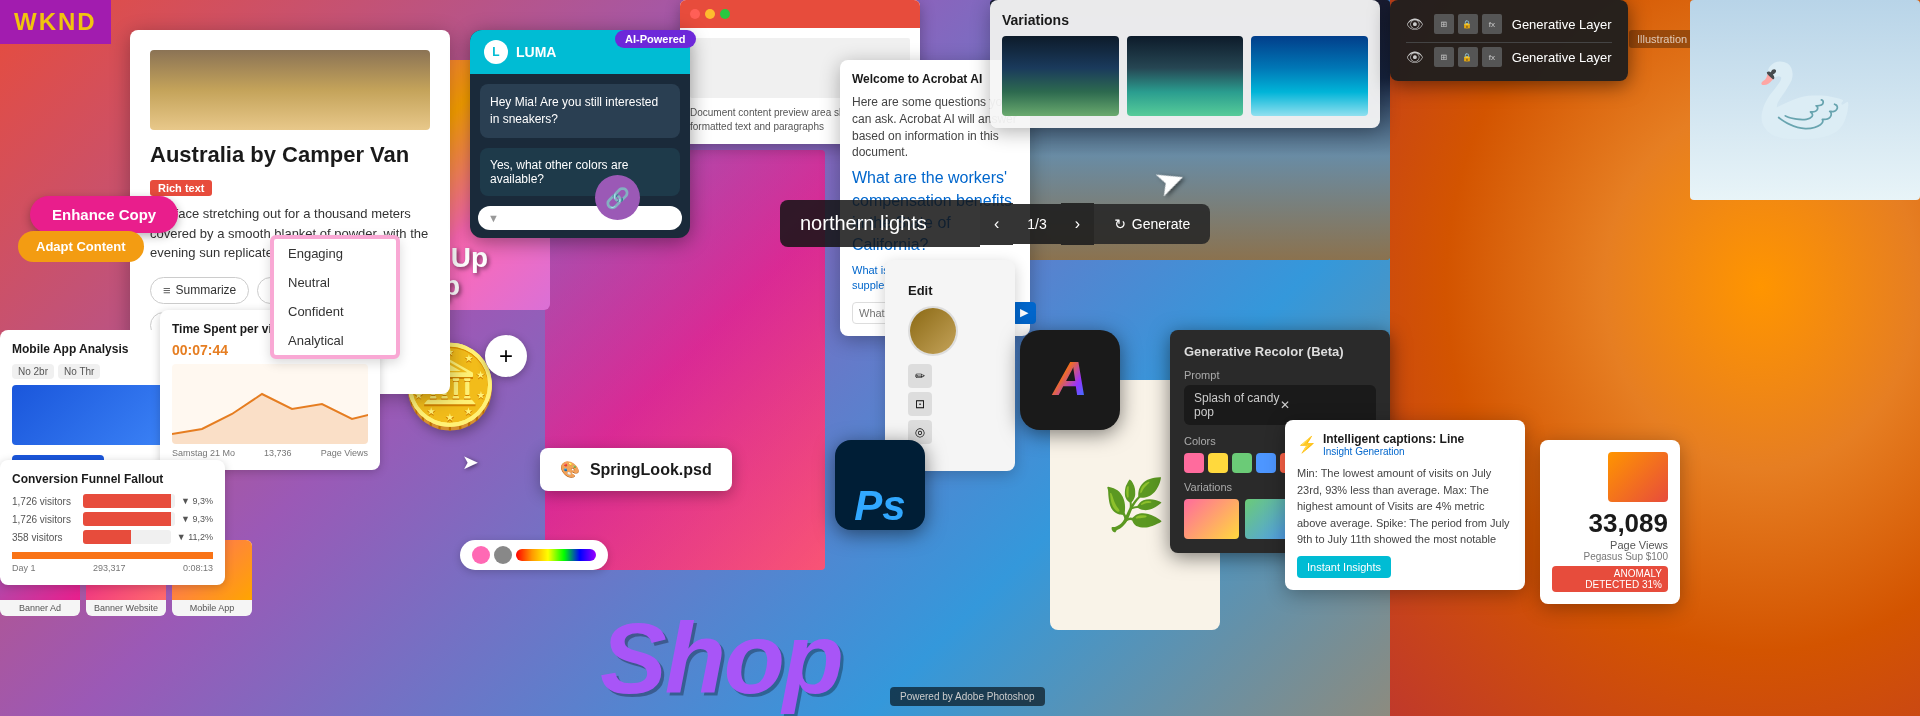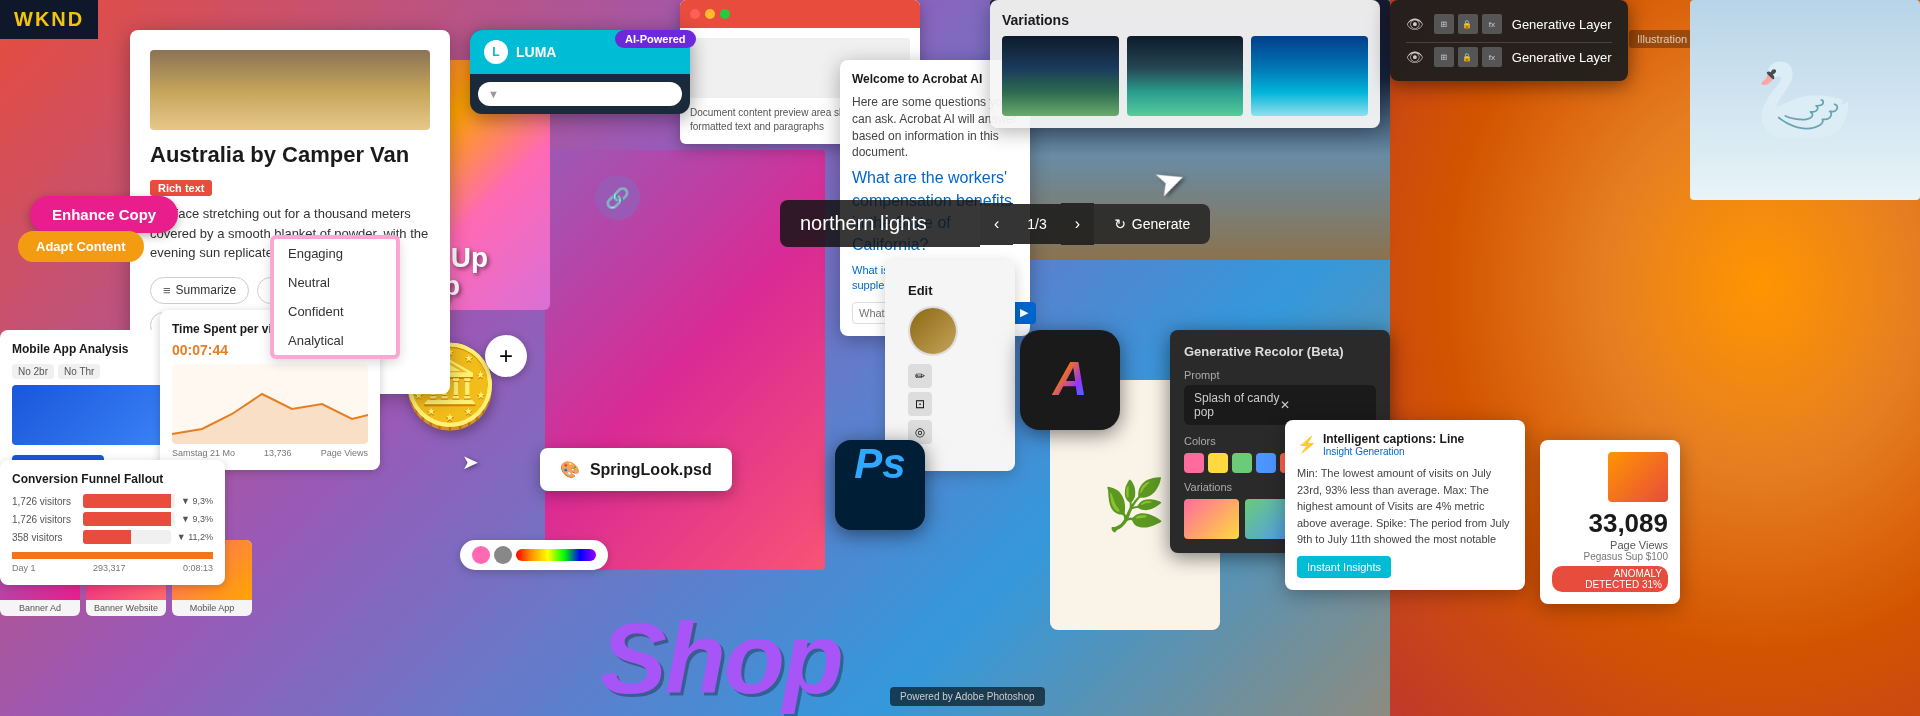--- a/index.html
+++ b/index.html
@@ -16,24 +16,24 @@
     .bg-collage {
       position: absolute;
       inset: 0;
       background: linear-gradient(135deg, #e74c3c 0%, #9b59b6 30%, #3498db 60%, #e67e22 100%);
     }
 
     
     .wknd-logo {
       position: absolute;
       top: 0; left: 0;
-      background: #0f172a;
+      background: #a21caf;
       color: #f1c40f;
       font-weight: 900;
-      font-size: 20px;
+      font-size: 24px;
       padding: 8px 14px;
       letter-spacing: 2px;
       z-index: 100;
     }
 
     
     .australia-card {
       position: absolute;
       top: 30px; left: 130px;
       background: white;
@@ -357,21 +357,21 @@
     }
     .gen-layer-label { color: white; font-size: 13px; font-weight: 500; }
 
     
     .ps-icon {
       position: absolute;
       top: 440px; left: 835px;
       width: 90px; height: 90px;
       background: #001e36;
       border-radius: 16px;
-      display: flex; align-items: flex-start; justify-content: center;
+      display: flex; align-items: flex-end; justify-content: center;
       z-index: 70;
       box-shadow: 0 4px 20px rgba(0,0,0,0.5);
     }
     .ps-icon span { color: #31a8ff; font-size: 42px; font-weight: 900; font-style: italic; }
 
     
     .adobe-icon {
       position: absolute;
       top: 330px; left: 1020px;
       width: 100px; height: 100px;
@@ -594,21 +594,21 @@
       border-radius: 8px;
       width: 140px;
       padding: 12px;
       z-index: 60;
       box-shadow: 0 4px 20px rgba(0,0,0,0.3);
       text-align: right;
     }
     .metric-num { font-size: 26px; font-weight: 900; color: #1a1a1a; }
     .metric-label { font-size: 11px; color: #555; }
     .metric-sub { font-size: 10px; color: #777; }
-    .anomaly-badge { background: #e74c3c; color: white; font-size: 10px; padding: 2px 6px; border-radius: 10px; margin-top: 4px; display: inline-block; }
+    .anomaly-badge { background: #e74c3c; color: white; font-size: 10px; padding: 2px 6px; border-radius: 4px; margin-top: 4px; display: inline-block; }
 
     
     .bg-mountain {
       position: absolute;
       top: 0; left: 990px;
       width: 400px; height: 260px;
       background: linear-gradient(180deg, #1a3a5c 0%, #4a7a9b 50%, #8b6914 100%);
       z-index: 10;
       border-radius: 4px;
       overflow: hidden;
@@ -861,20 +861,22 @@
 
 <button class="plus-btn">+</button>
 
 <div class="link-icon-circle">🔗</div>
 
 <div class="luma-chat">
   <div class="luma-header">
     <div style="width:24px;height:24px;background:white;border-radius:50%;display:flex;align-items:center;justify-content:center;font-weight:900;color:#00bcd4;font-size:12px;">L</div>
     <span class="luma-logo">LUMA</span>
   </div>
+  <div class="luma-message">Hey Mia! Are you still interested in sneakers?</div>
+  <div class="luma-reply">Yes, what other colors are available?</div>
   <div class="luma-input-area">
     <span>▼</span>
   </div>
 </div>
 
 <div class="ai-powered-badge">AI-Powered</div>
 
 <div class="acrobat-card">
   <div class="acrobat-header">
     <div class="acrobat-dot" style="background:#ff5f57;"></div>

